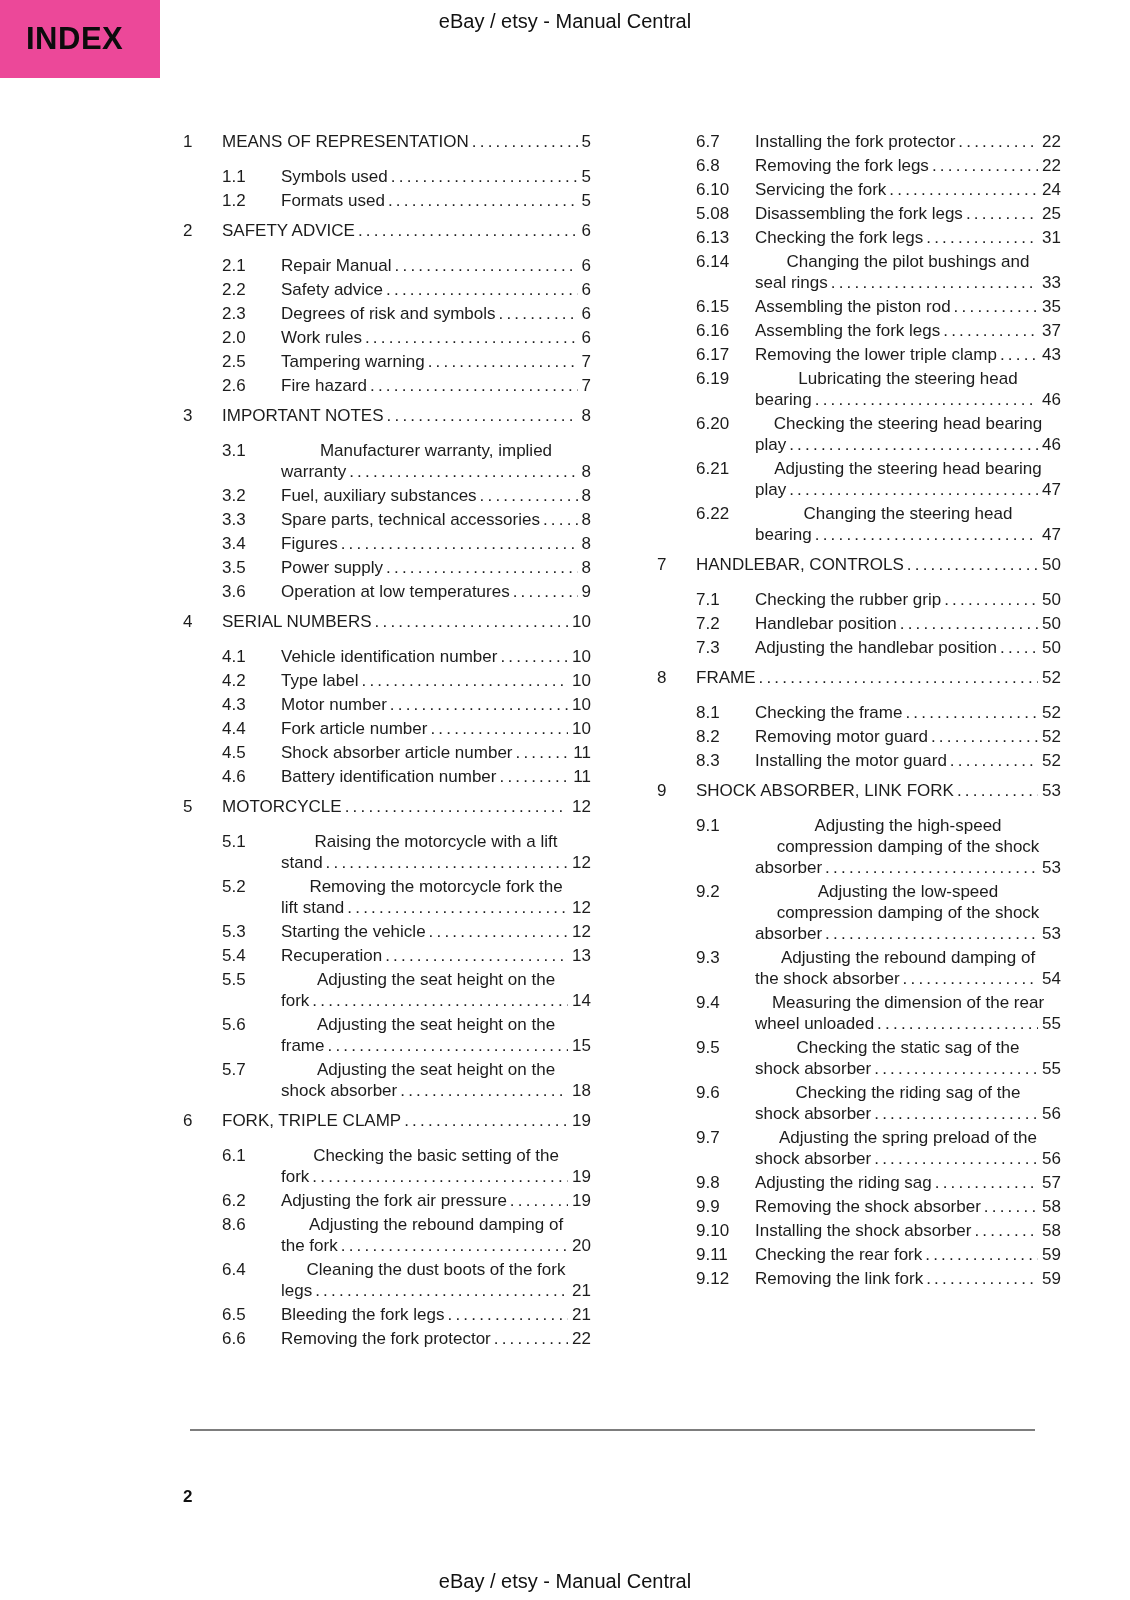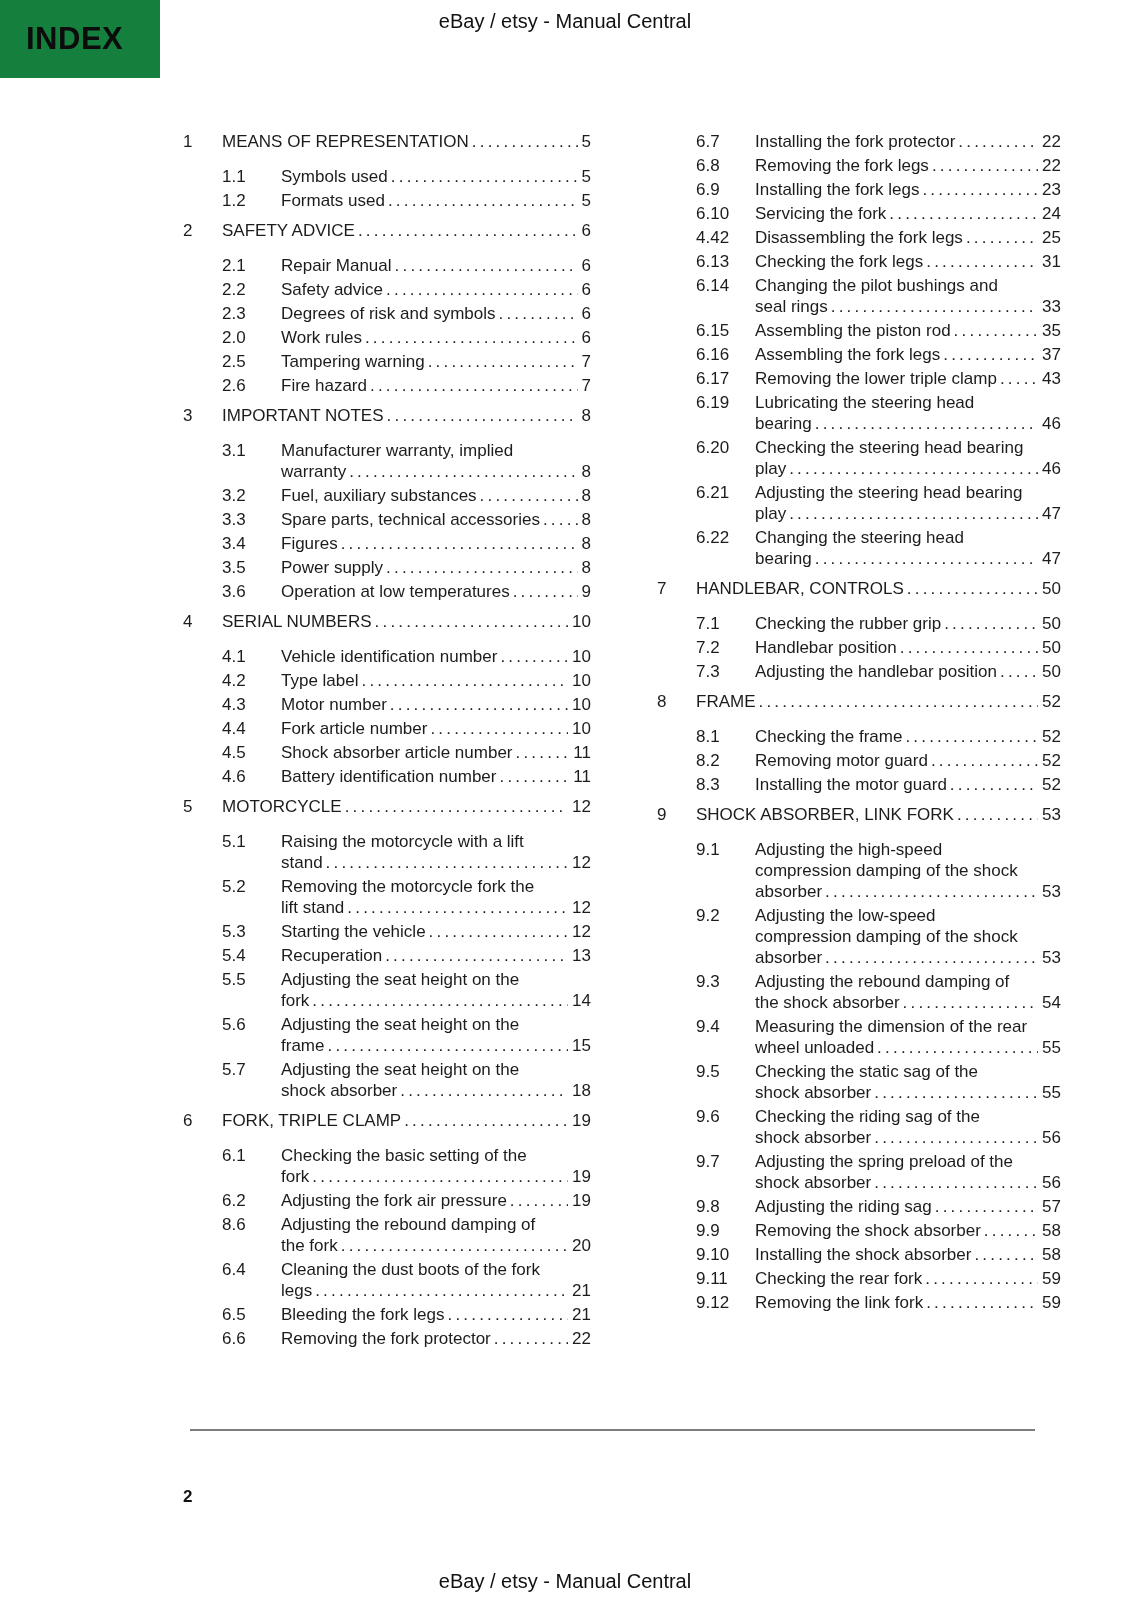--- a/index.html
+++ b/index.html
@@ -10,21 +10,21 @@
     font-family: "Liberation Sans", sans-serif;
     color: #1b1b1b;
     position: relative;
     overflow: hidden;
   }
 
   
   .index-box {
     position: absolute; left: 0; top: 0;
     width: 160px; height: 78px;
-    background: #15803d;
+    background: #ec4899;
     display: flex; align-items: center;
   }
   .index-box .index-label {
     font-weight: bold; font-size: 31px; color: #0c0c0c;
     margin-left: 26px; letter-spacing: 0.5px;
   }
   .header-title {
     position: absolute; top: 10px; left: 0; width: 100%;
     text-align: center; font-size: 20px; color: #111;
   }
@@ -46,21 +46,21 @@
     color: #1c1c1c;
   }
   .entry.chapter { margin-top: 9px; margin-bottom: 14px; }
   .col .entry:first-child { margin-top: 0; }
 
   .chapter .num { width: 39px; flex-shrink: 0; }
   .item { padding-left: 39px; }
   .item .num { width: 59px; flex-shrink: 0; }
 
   .entry-body { flex: 1; min-width: 0; }
-  .tline { white-space: nowrap; }
+  .tline { white-space: nowrap; text-align: center; }
   .lastline { display: flex; align-items: baseline; }
   .ltext { white-space: nowrap; }
   .leader {
     flex: 1; overflow: hidden; white-space: nowrap;
     margin: 0 4px 0 3px; min-width: 10px;
   }
   .leader::after {
     content: "...........................................................................................";
     letter-spacing: 3.2px;
   }
@@ -505,41 +505,31 @@
         <span class="num">6.8</span>
         <div class="entry-body">
           <div class="lastline">
             <span class="ltext">Removing the fork legs</span>
             <span class="leader"></span>
             <span class="page">22</span>
           </div>
         </div>
       </div>
       <div class="entry item">
-        <span class="num">6.9</span>
-        <div class="entry-body">
-          <div class="lastline">
-            <span class="ltext">Installing the fork legs</span>
-            <span class="leader"></span>
-            <span class="page">23</span>
-          </div>
-        </div>
-      </div>
-      <div class="entry item">
         <span class="num">6.10</span>
         <div class="entry-body">
           <div class="lastline">
             <span class="ltext">Servicing the fork</span>
             <span class="leader"></span>
             <span class="page">24</span>
           </div>
         </div>
       </div>
       <div class="entry item">
-        <span class="num">4.42</span>
+        <span class="num">5.08</span>
         <div class="entry-body">
           <div class="lastline">
             <span class="ltext">Disassembling the fork legs</span>
             <span class="leader"></span>
             <span class="page">25</span>
           </div>
         </div>
       </div>
       <div class="entry item">
         <span class="num">6.13</span>

